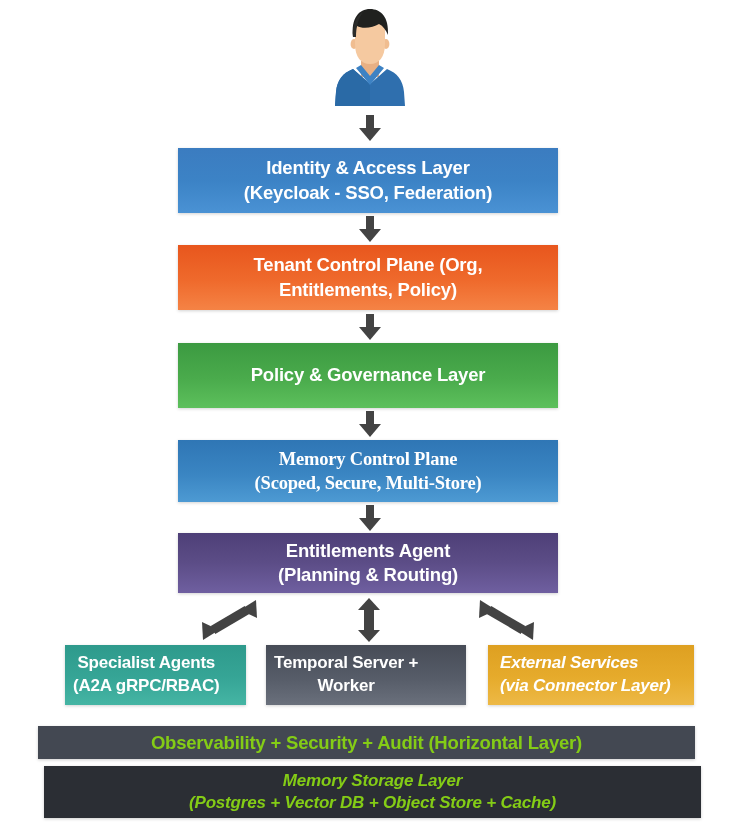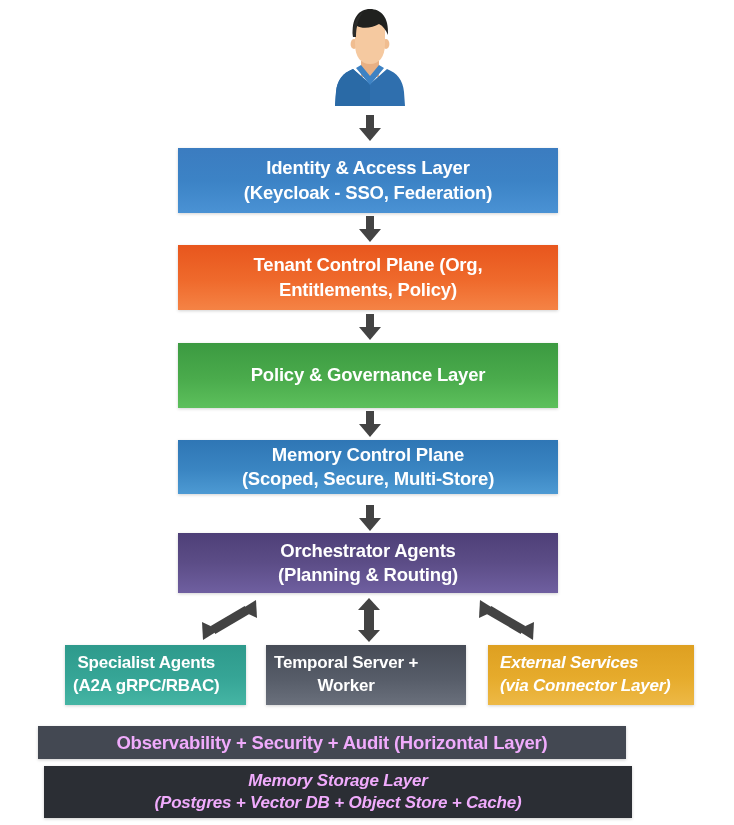--- a/index.html
+++ b/index.html
@@ -80,22 +80,23 @@
   }
   .box-tenant {
     top: 245px; height: 65px;
     background: linear-gradient(180deg, #e8561d 0%, #ef6a2c 55%, #f58345 100%);
   }
   .box-policy {
     top: 343px; height: 65px;
     background: linear-gradient(180deg, #3c9a41 0%, #4aab4c 55%, #5dc05c 100%);
   }
   .box-memctl {
-    top: 440px; height: 54px;
+    top: 440px; height: 62px;
     background: linear-gradient(180deg, #2f76b5 0%, #3a85c2 55%, #4d9ad3 100%);
+    font-family: Liberation Serif, serif;
   }
   .box-orch {
     top: 533px; height: 60px;
     background: linear-gradient(180deg, #4e3f78 0%, #5c4d87 50%, #6f5fa0 100%);
   }
 
   
   .biarrow { position: absolute; }
   .biarrow svg { display: block; overflow: visible; }
 
@@ -130,26 +131,26 @@
     font-style: italic;
     text-align: left;
     justify-content: flex-start;
     padding-left: 12px;
   }
 
   
   .hbar {
     position: absolute;
     left: 38px;
-    width: 588px;
+    width: 657px;
     display: flex;
     align-items: center;
     justify-content: center;
     text-align: center;
-    color: #f0abfc;
+    color: #84cc16;
     font-weight: bold;
     letter-spacing: -0.2px;
     box-shadow: 0 1px 3px rgba(0,0,0,0.2);
   }
   .bar-observability {
     top: 726px; height: 33px;
     background: #434852;
     font-size: 18.5px;
   }
   .bar-storage {
@@ -234,21 +235,21 @@
     </div>
   </div>
 
   <div class="arrow-down" style="left:359px; top:505px;">
     <div class="shaft"></div>
       <div class="head"></div>
   </div>
 
   <div class="layer-box box-orch">
     <div class="lines">
-      <div>Orchestrator Agents</div>
+      <div>Entitlements Agent</div>
       <div>(Planning &amp; Routing)</div>
     </div>
   </div>
 
   <div class="biarrow" style="left:199px; top:598px; width:62px; height:44px;">
     <svg width="62" height="44" viewBox="0 0 62 44" xmlns="http://www.w3.org/2000/svg">
       <g stroke="#434343" stroke-width="9" stroke-linecap="butt">
         <line x1="14" y1="32" x2="48" y2="12"></line>
       </g>
       <polygon points="57,2 58,20 41,12" fill="#434343"></polygon>

